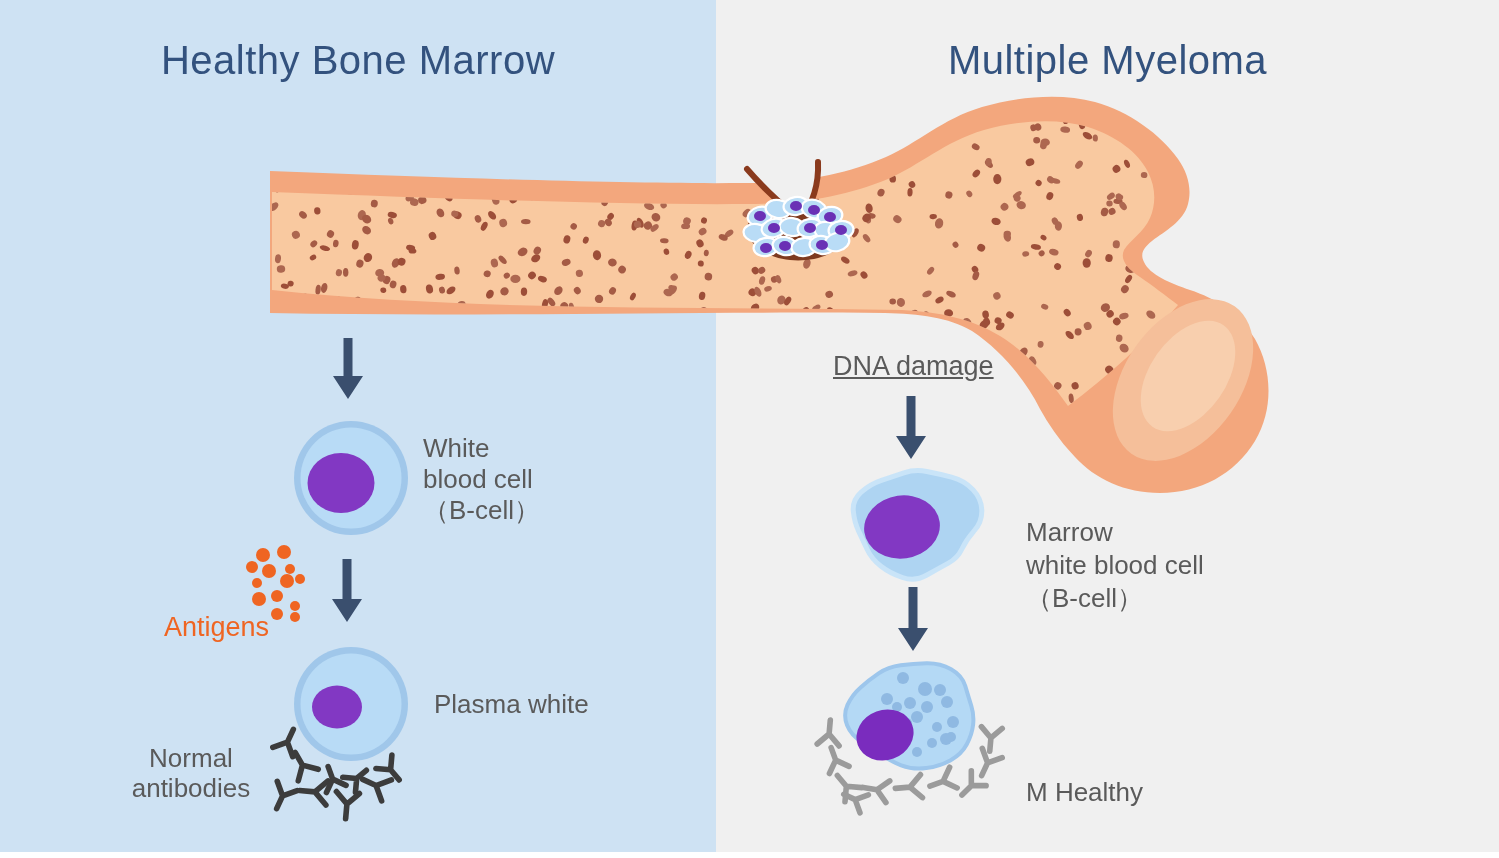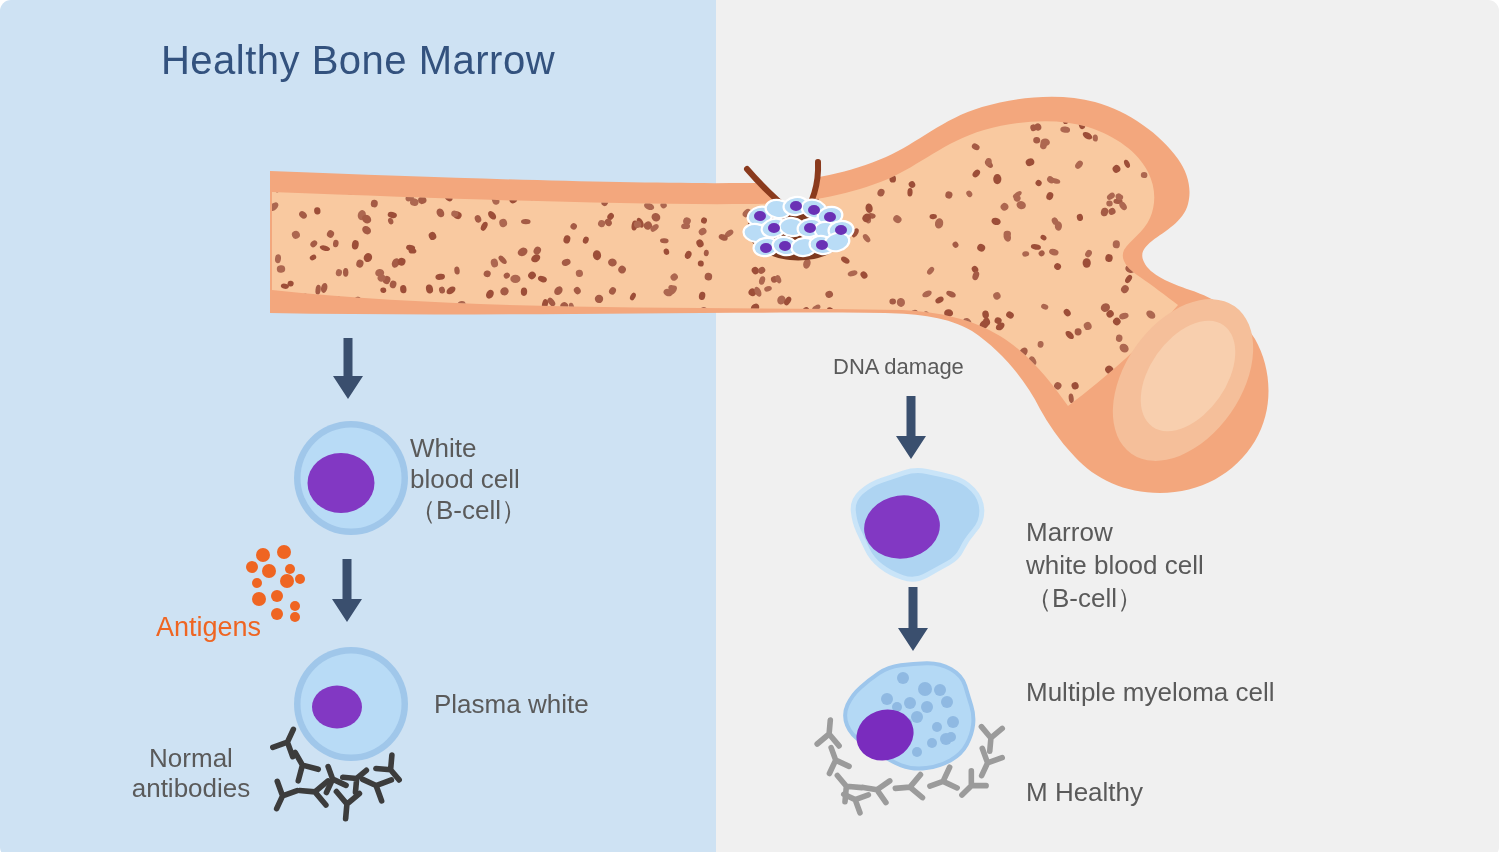--- a/index.html
+++ b/index.html
@@ -1,31 +1,31 @@
 <!DOCTYPE html>
 <html><head>
 <meta charset="utf-8">
 <style>
   html,body{margin:0;padding:0;background:#ffffff;}
   .stage{position:relative;width:1499px;height:858px;overflow:hidden;background:#ffffff;
-         font-family:"Liberation Sans","DejaVu Sans",sans-serif;border-radius:11px;}
+         font-family:"Liberation Sans","DejaVu Sans",sans-serif;}
   .panel{position:absolute;top:0;height:852px;}
   .panel-left{left:0;width:716px;background:#cee2f3;}
   .panel-right{left:716px;width:783px;background:#f0f0f0;}
   .bottom-strip{position:absolute;left:0;top:852px;width:1499px;height:6px;background:#ffffff;}
   svg.art{position:absolute;left:0;top:0;width:1499px;height:858px;}
   .title{position:absolute;top:38px;font-size:40px;font-weight:400;color:#33527e;text-align:center;letter-spacing:0.5px;}
   .title-left{left:0;width:716px;}
   .title-right{left:716px;width:783px;}
   .lbl{position:absolute;font-size:26px;color:#5a5a5a;line-height:31px;white-space:pre-line;}
-  .lbl-wbc{left:410px;top:433px;}
+  .lbl-wbc{left:423px;top:433px;}
   .lbl-plasma{left:434px;top:689px;}
-  .lbl-antigens{left:156px;top:612px;color:#ef6522;font-size:27px;}
+  .lbl-antigens{left:164px;top:612px;color:#ef6522;font-size:27px;}
   .lbl-antibodies{left:112px;top:743px;width:158px;text-align:center;line-height:30px;}
-  .lbl-dna{left:833px;top:351px;font-size:22px;}
+  .lbl-dna{left:833px;top:351px;font-size:27px;text-decoration:underline;}
   .lbl-damaged{left:1026px;top:516px;line-height:33px;}
   .lbl-myeloma{left:1026px;top:677px;}
   .lbl-mproteins{left:1026px;top:777px;}
 </style>
 </head>
 <body>
 
 <div class="stage">
   <div class="panel panel-left"></div>
   <div class="panel panel-right"></div>
@@ -703,28 +703,28 @@
         <circle cx="907" cy="723" r="5" fill="#8fb9e2"></circle>
         <circle cx="946" cy="739" r="6" fill="#8fb9e2"></circle>
         <circle cx="932" cy="743" r="5" fill="#8fb9e2"></circle>
         <circle cx="917" cy="752" r="5" fill="#8fb9e2"></circle>
         <circle cx="951" cy="737" r="5" fill="#8fb9e2"></circle>
         <ellipse cx="885" cy="735" rx="29" ry="25" transform="rotate(-20 885 735)" fill="#7a2cbe"></ellipse>
       </g>
     </svg>
 
   <div class="title title-left">Healthy Bone Marrow</div>
+  <div class="title title-right">Multiple Myeloma</div>
 
   <div class="lbl lbl-wbc">White
 blood cell
 （B-cell）</div>
   <div class="lbl lbl-antigens">Antigens</div>
   <div class="lbl lbl-plasma">Plasma white</div>
   <div class="lbl lbl-antibodies">Normal
 antibodies</div>
 
   <div class="lbl lbl-dna">DNA damage</div>
   <div class="lbl lbl-damaged">Marrow
 white blood cell
 （B-cell）</div>
-  <div class="lbl lbl-myeloma">Multiple myeloma cell</div>
   <div class="lbl lbl-mproteins">M Healthy</div>
 </div>
 
 </body></html>

